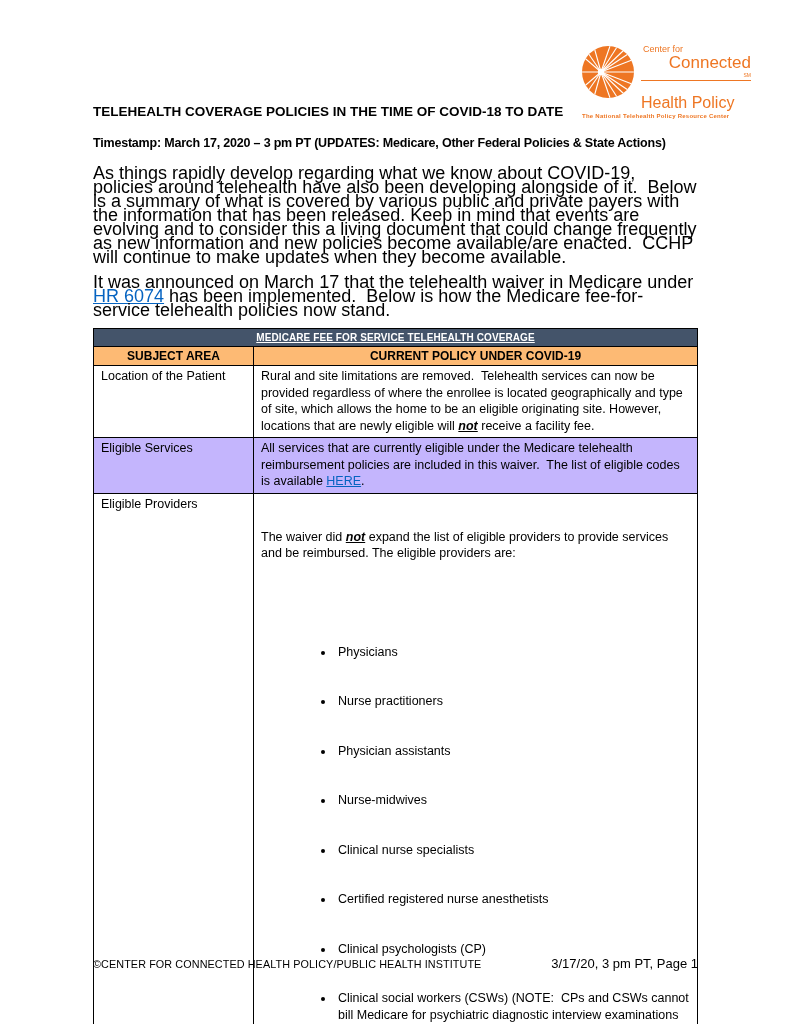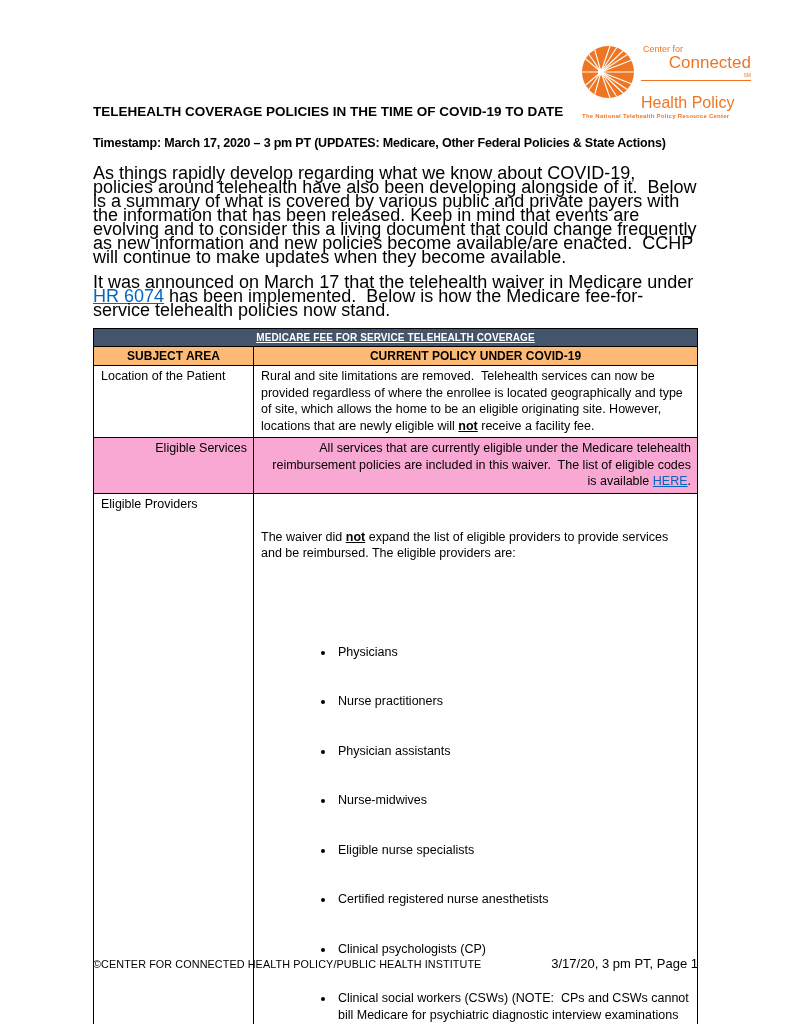--- a/index.html
+++ b/index.html
@@ -23,34 +23,34 @@
   .logo-tagline { font-size:6px; font-weight:bold; color:#EE7623;
                   letter-spacing:0.25px; white-space:nowrap; margin-top:1px; margin-left:2px; }
 
   
   .content { position:absolute; left:93px; top:104px; width:605px; }
   .doc-title { font-size:13.5px; font-weight:bold; line-height:16px; margin-bottom:15px; }
   .doc-timestamp { font-size:12.5px; font-weight:bold; line-height:16px;
                    letter-spacing:-0.2px; white-space:nowrap; margin-bottom:15px; }
   .para { font-size:18px; line-height:14px; margin-bottom:11px; white-space:pre-wrap; }
   a.doclink { color:#0563C1; text-decoration:underline; cursor:pointer; }
-  .bu { font-weight:bold; text-decoration:underline; }
+  .bu { font-weight:bold; text-decoration:underline;font-style:italic; }
 
   
   table.policy-table { width:605px; border-collapse:collapse; margin-top:3px; }
   table.policy-table th, table.policy-table td { border:1px solid #000; }
   .tbl-caption { background:#44546A; color:#ffffff; font-size:10px; font-weight:bold;
                  text-align:center; padding:3px 2px; letter-spacing:0.1px;text-decoration:underline; }
   .subhead th { background:#fdba74; font-size:12px; font-weight:bold;
                 text-align:center; padding:2px; }
   td.subject { width:160px; vertical-align:top; font-size:12.5px; line-height:16.5px;
                padding:2px 6px 3px 7px; }
   td.policy  { vertical-align:top; font-size:12.5px; line-height:16.5px;
                padding:2px 6px 3px 7px; white-space:pre-wrap; }
-  tr.shaded td { background:#f9a8d4;text-align:right; }
+  tr.shaded td { background:#c4b5fd; }
   td.providers-cell { padding-bottom:20px; }
   ul.providers-list { margin:16px 0 0 0; padding-left:74px; list-style:disc; }
   ul.providers-list li { padding-left:3px; margin:0; white-space:pre-wrap; }
 
   
   .footer { position:absolute; left:93px; top:956px; width:605px;
             display:flex; justify-content:space-between; align-items:baseline; }
   .footer-left  { font-size:10.8px; letter-spacing:0.1px; }
   .footer-right { font-size:13px; }
 </style>
@@ -96,21 +96,21 @@
             <span class="logo-l2">Connected</span>
             <span class="logo-sm">SM</span>
           </div>
         <div class="logo-l3">Health Policy</div>
       </div>
     </div>
     <div class="logo-tagline">The National Telehealth Policy Resource Center</div>
   </div>
 
   <div class="content">
-    <div class="doc-title">TELEHEALTH COVERAGE POLICIES IN THE TIME OF COVID-19 TO DATE</div>
+    <div class="doc-title">TELEHEALTH COVERAGE POLICIES IN THE TIME OF COVID-18 TO DATE</div>
     <div class="doc-timestamp">Timestamp: March 17, 2020 – 3 pm PT (UPDATES: Medicare, Other Federal Policies &amp; State Actions)</div>
 
     <p class="para">As things rapidly develop regarding what we know about COVID-19, policies around telehealth have also been developing alongside of it.  Below is a summary of what is covered by various public and private payers with the information that has been released. Keep in mind that events are evolving and to consider this a living document that could change frequently as new information and new policies become available/are enacted.  CCHP will continue to make updates when they become available.</p>
 
     <p class="para"><span>It was announced on March 17 that the telehealth waiver in Medicare under </span><a href="#" class="doclink">HR 6074</a><span> has been implemented.  Below is how the Medicare fee-for-service telehealth policies now stand.</span></p>
 
     <table class="policy-table">
       <tbody>
           <tr>
         <th colspan="2" class="tbl-caption">MEDICARE FEE FOR SERVICE TELEHEALTH COVERAGE</th>
@@ -132,21 +132,21 @@
 
       <tr>
         <td class="subject">Eligible Providers</td>
         <td class="policy providers-cell">
           <div><span>The waiver did </span><span class="bu">not</span><span> expand the list of eligible providers to provide services and be reimbursed. The eligible providers are:</span></div>
           <ul class="providers-list">
             <li>Physicians</li>
             <li>Nurse practitioners</li>
             <li>Physician assistants</li>
             <li>Nurse-midwives</li>
-            <li>Eligible nurse specialists</li>
+            <li>Clinical nurse specialists</li>
             <li>Certified registered nurse anesthetists</li>
             <li>Clinical psychologists (CP)</li>
             <li>Clinical social workers (CSWs) (NOTE:  CPs and CSWs cannot bill Medicare for psychiatric diagnostic interview examinations with medical services or medical evaluation and management services. They cannot bill or get paid for Current Procedural Terminology (CPT) codes 90792, 90833, 90836, and 90838).</li>
             
           </ul>
         </td>
       </tr>
 
     </tbody>
       </table>

